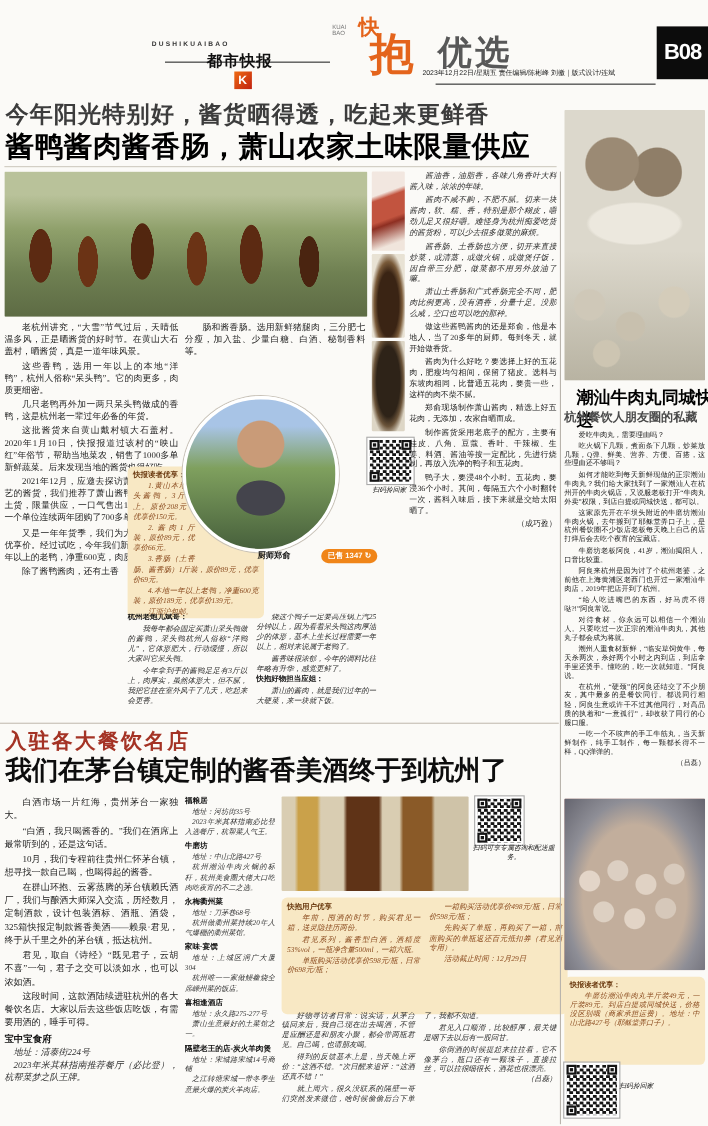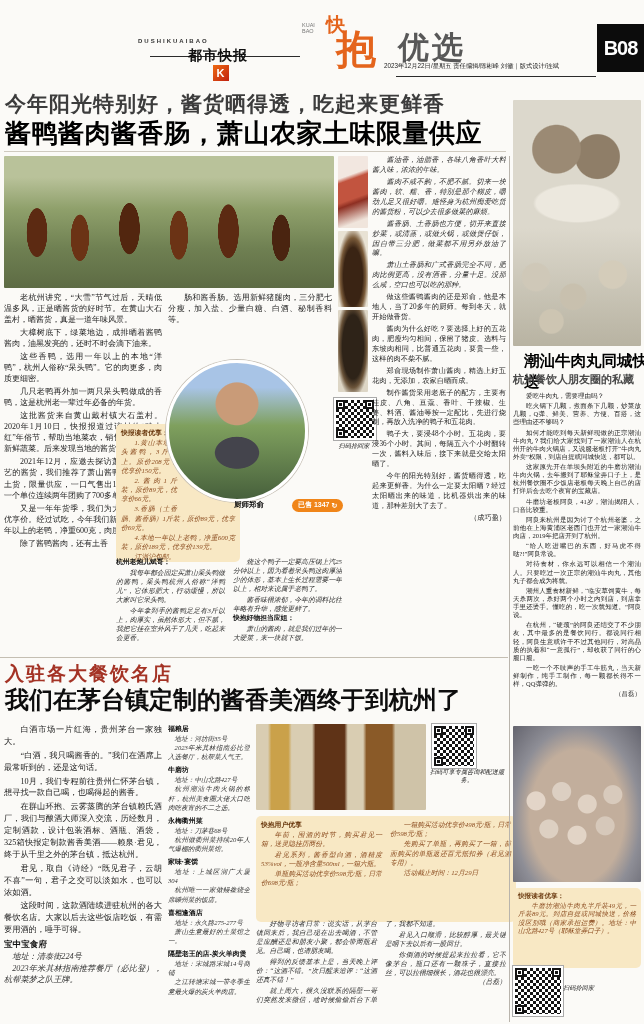--- a/index.html
+++ b/index.html
@@ -123,21 +123,20 @@
 <div class="head1">酱鸭酱肉酱香肠，萧山农家土味限量供应</div>
 <div class="rule" style="left:4px;top:151px;width:502px;background:#cfcabf;"></div>
 
 <div class="ph ph-ducks" style="left:4px;top:156px;width:330px;height:132px;"></div>
 <div class="ph ph-meat" style="left:338px;top:156px;width:30px;height:72px;"></div>
 <div class="ph ph-sausage" style="left:338px;top:231px;width:30px;height:76px;"></div>
 <div class="ph ph-dark" style="left:338px;top:310px;width:30px;height:82px;"></div>
 
 <div class="col" style="left:4px;top:292px;width:158px;height:363px;">
     <p>老杭州讲究，“大雪”节气过后，天晴低温多风，正是晒酱货的好时节。在黄山大石盖村，晒酱货，真是一道年味风景。</p>
-    <p>大樟树底下，绿菜地边，成排晒着酱鸭酱肉，油黑发亮的，还时不时会滴下油来。</p>
     <p>这些香鸭，选用一年以上的本地“洋鸭”，杭州人俗称“呆头鸭”。它的肉更多，肉质更细密。</p>
     <p>几只老鸭再外加一两只呆头鸭做成的香鸭，这是杭州老一辈过年必备的年货。</p>
     <p>这批酱货来自黄山戴村镇大石盖村。2020年1月10日，快报报道过该村的“映山红”年俗节，帮助当地菜农，销售了1000多单新鲜蔬菜。后来发现当地的酱货也很好吃。</p>
     <p>2021年12月，应邀去探访萧山老底子工艺的酱货，我们推荐了萧山酱鸭酱肉。农家土货，限量供应，一口气售出1219单。另有一个单位连续两年团购了700多单。</p>
     <p>又是一年年货季，我们为大家争取到了优享价。经过试吃，今年我们新增加了一款1年以上的老鸭，净重600克，肉质香醇。</p>
     <p>除了酱鸭酱肉，还有土香</p>
   </div>
 
 <div class="col" style="left:168px;top:292px;width:164px;height:66px;">
     <p>肠和酱香肠。选用新鲜猪腿肉，三分肥七分瘦，加入盐、少量白糖、白酒、秘制香料等。</p>
@@ -166,21 +165,21 @@
 
 <div class="col hw" style="left:116px;top:558px;width:226px;height:97px;column-count:2;column-gap:8px;font-size:6.8px;line-height:1.32;">
   <p class="lbl">杭州老炮儿斌哥：</p>
   <span><p>我每年都会固定买萧山采头鸭做的酱鸭，采头鸭杭州人俗称“洋鸭儿”，它体形肥大，行动缓慢，所以大家叫它呆头鸭。</p><p>今年拿到手的酱鸭足足有3斤以上，肉厚实，虽然体形大，但不腻，我把它挂在室外风干了几天，吃起来会更香。</p><p>烧这个鸭子一定要高压锅上汽25分钟以上，因为看着呆头鸭这肉厚油少的体形，基本上生长过程需要一年以上，相对来说属于老鸭了。</p><p>酱香味很浓郁，今年的调料比往年略有升华，感觉更鲜了。</p></span>
   <p class="lbl">快抱好物担当应姐：</p>
   <span><p>萧山的酱肉，就是我们过年的一大硬菜，来一块就下饭。</p></span>
 </div>
 
 <div class="col" style="left:372px;top:156px;width:134px;height:486px;font-size:7.2px;">
   <span class="hw"><p>酱油香，油脂香，各味八角香叶大料酱入味，浓浓的年味。</p><p>酱肉不咸不齁，不肥不腻。切来一块酱肉，软、糯、香，特别是那个糊皮，嚼劲儿足又很好嚼。难怪身为杭州痴爱吃货的酱货粉，可以少去很多做菜的麻烦。</p><p>酱香肠、土香肠也方便，切开来直接炒菜，或清蒸，或做火锅，或做煲仔饭，因自带三分肥，做菜都不用另外放油了嘛。</p><p>萧山土香肠和广式香肠完全不同，肥肉比例更高，没有酒香，分量十足。没那么咸，空口也可以吃的那种。</p></span>
-  <span><p>做这些酱鸭酱肉的还是郑俞，他是本地人，当了20多年的厨师。每到冬天，就开始做香货。</p><p>酱肉为什么好吃？要选择上好的五花肉，肥瘦均匀相间，保留了猪皮。选料与东坡肉相同，比普通五花肉，要贵一些，这样的肉不柴不腻。</p><p>郑俞现场制作萧山酱肉，精选上好五花肉，无添加，农家自晒而成。</p><p>制作酱货采用老底子的配方，主要有桂皮、八角、豆蔻、香叶、干辣椒、生姜、料酒、酱油等按一定配比，先进行烧制，再放入洗净的鸭子和五花肉。</p><p>鸭子大，要浸48个小时。五花肉，要浸36个小时。其间，每隔五六个小时翻转一次，酱料入味后，接下来就是交给太阳晒了。</p><p>今年的阳光特别好，酱货晒得透，吃起来更鲜香。为什么一定要太阳晒？经过太阳晒出来的味道，比机器烘出来的味道，那种差别大了去了。</p></span>
+  <span><p>做这些酱鸭酱肉的还是郑俞，他是本地人，当了20多年的厨师。每到冬天，就开始做香货。</p><p>酱肉为什么好吃？要选择上好的五花肉，肥瘦均匀相间，保留了猪皮。选料与东坡肉相同，比普通五花肉，要贵一些，这样的肉不柴不腻。</p><p>郑俞现场制作萧山酱肉，精选上好五花肉，无添加，农家自晒而成。</p><p>制作酱货采用老底子的配方，主要有桂皮、八角、豆蔻、香叶、干辣椒、生姜、料酒、酱油等按一定配比，先进行烧制，再放入洗净的鸭子和五花肉。</p><p>鸭子大，要浸48个小时。五花肉，要浸36个小时。其间，每隔五六个小时翻转一次，酱料入味后，接下来就是交给太阳晒了。</p></span>
   <p class="byline">（成巧盈）</p>
 </div>
 
 <div class="rule" style="left:0;top:657px;width:508px;background:#c4beb2;"></div>
 
 <div class="kicker2">入驻各大餐饮名店</div>
 <div class="head2">我们在茅台镇定制的酱香美酒终于到杭州了</div>
 
 <div class="col" style="left:4px;top:724px;width:158px;height:296px;font-size:8.2px;line-height:1.45;">
   <span><p>白酒市场一片红海，贵州茅台一家独大。</p><p>“白酒，我只喝酱香的。”我们在酒席上最常听到的，还是这句话。</p><p>10月，我们专程前往贵州仁怀茅台镇，想寻找一款自己喝，也喝得起的酱香。</p><p>在群山环抱、云雾蒸腾的茅台镇赖氏酒厂，我们与酿酒大师深入交流，历经数月，定制酒款，设计包装酒标、酒瓶、酒袋，325箱快报定制款酱香美酒——赖泉·君见，终于从千里之外的茅台镇，抵达杭州。</p><p>君见，取自《诗经》“既见君子，云胡不喜”一句，君子之交可以淡如水，也可以浓如酒。</p><p>这段时间，这款酒陆续进驻杭州的各大餐饮名店。大家以后去这些饭店吃饭，有需要用酒的，唾手可得。</p></span>

